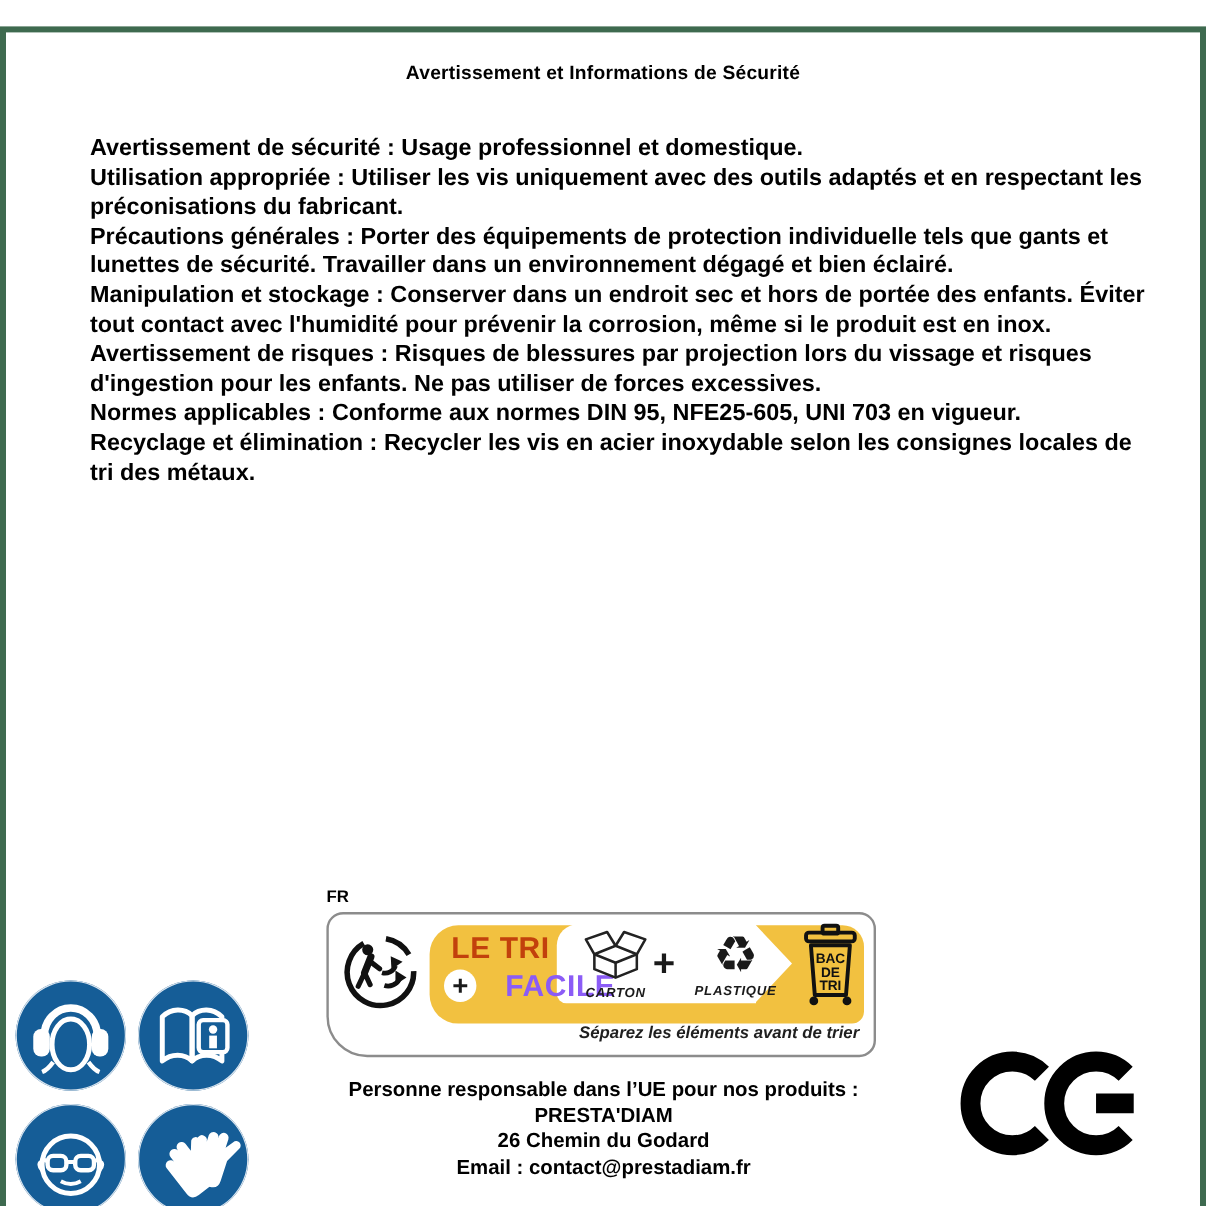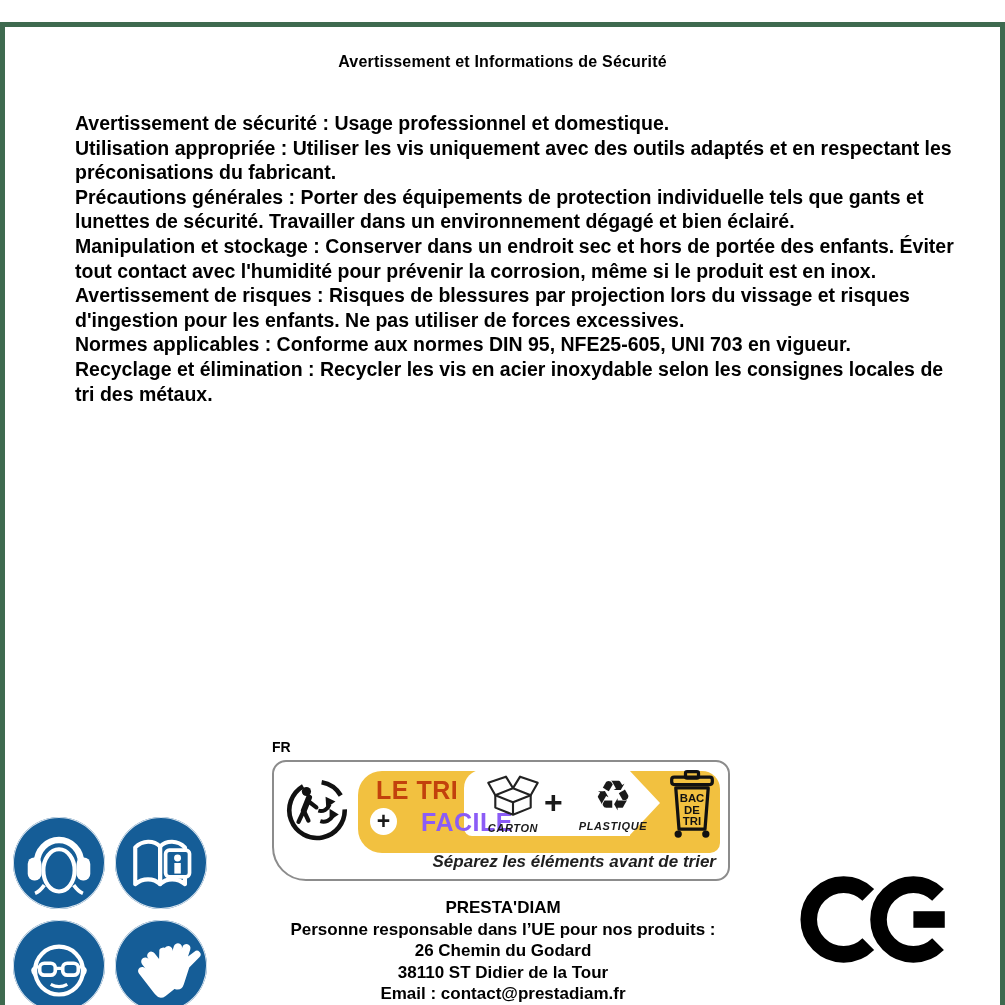--- a/index.html
+++ b/index.html
@@ -64,21 +64,21 @@
   .mat .recycle-glyph{
     font-family:"DejaVu Sans",sans-serif;font-size:42px;line-height:44px;
     color:#1a1a1a;display:block;height:44px;
   }
   .mat-label{font-size:11px;font-weight:bold;letter-spacing:.6px;color:#1a1a1a;margin-top:2px;font-style:italic;}
   .mat-plus{
     position:absolute;left:270px;top:22px;font-size:32px;font-weight:bold;color:#1a1a1a;
   }
   .bin{position:absolute;left:392px;top:6px;width:52px;height:72px;}
   .tagline{
-    position:absolute;right:12px;top:90px;font-size:17px;font-style:italic;
+    position:absolute;right:12px;top:90px;font-size:14px;font-style:italic;
     font-weight:600;color:#1f1f1f;white-space:nowrap;
   }
   
   .responsible{
     position:absolute;left:242px;top:870px;width:512px;text-align:center;
     font-size:17px;font-weight:bold;line-height:21.5px;
   }
   .responsible div{white-space:nowrap;}
   
   .ce{position:absolute;left:795px;top:843px;width:150px;height:99px;}
@@ -192,24 +192,23 @@
       <circle cx="49" cy="79" r="4.5" fill="#111"></circle>
       <text x="32" y="40" text-anchor="middle" font-family="Liberation Sans, sans-serif" font-size="14" font-weight="bold" fill="#111">BAC</text>
       <text x="32" y="54" text-anchor="middle" font-family="Liberation Sans, sans-serif" font-size="14" font-weight="bold" fill="#111">DE</text>
       <text x="32" y="68" text-anchor="middle" font-family="Liberation Sans, sans-serif" font-size="14" font-weight="bold" fill="#111">TRI</text>
     </svg>
 
     <div class="tagline">Séparez les éléments avant de trier</div>
   </div>
 
   <div class="responsible">
+    <div>Personne responsable dans l’UE pour nos produits :</div>
     <div>PRESTA'DIAM</div>
-    <div>Personne responsable dans l’UE pour nos produits :</div>
     <div>26 Chemin du Godard</div>
-    <div>38110 ST Didier de la Tour</div>
     <div>Email : contact@prestadiam.fr</div>
   </div>
 
   <svg class="ce" viewBox="0 0 172 105">
     <path d="M78.3 24.2 A40 40 0 1 0 78.3 80.8" fill="none" stroke="#000" stroke-width="19"></path>
     <path d="M158.3 24.2 A40 40 0 1 0 158.3 80.8" fill="none" stroke="#000" stroke-width="19"></path>
     <path d="M130 52.5 L166 52.5" fill="none" stroke="#000" stroke-width="19"></path>
   </svg>
   <span class="sr">CE</span>
 

